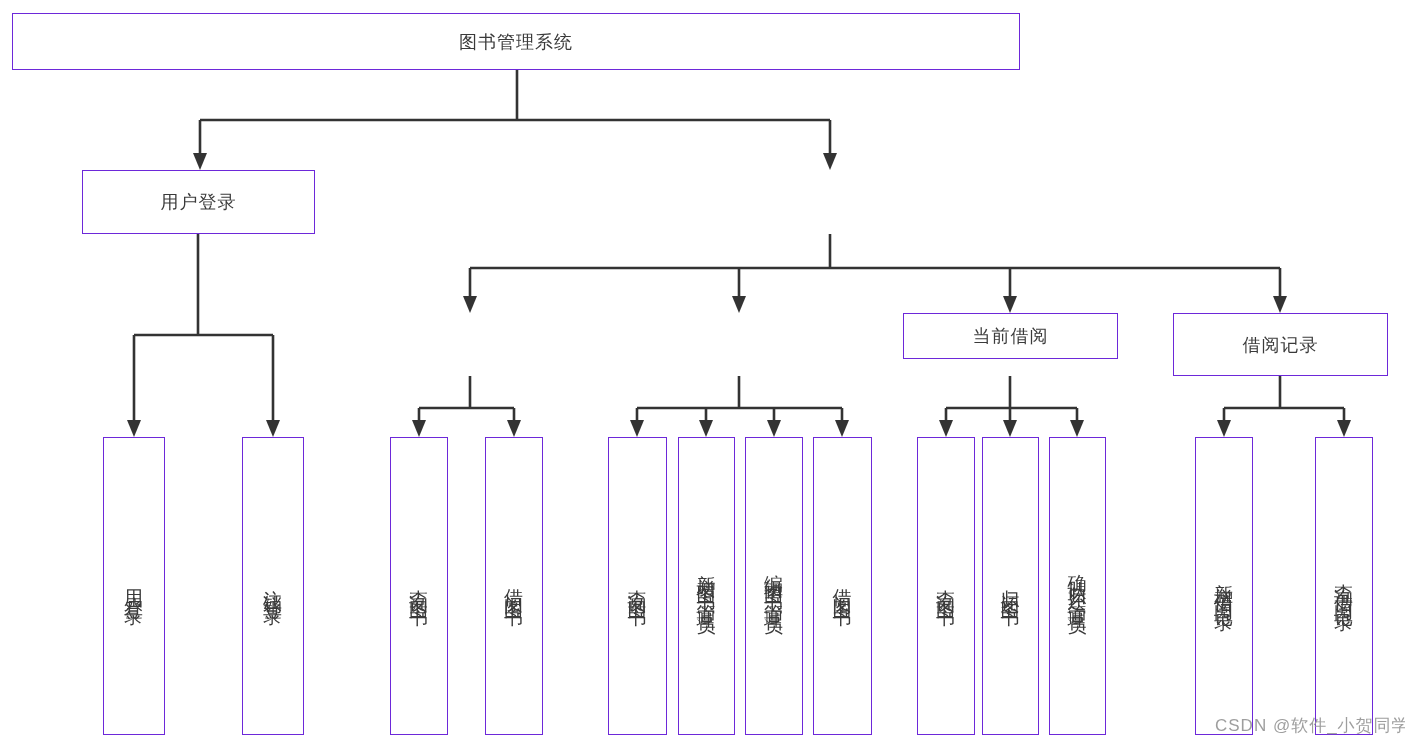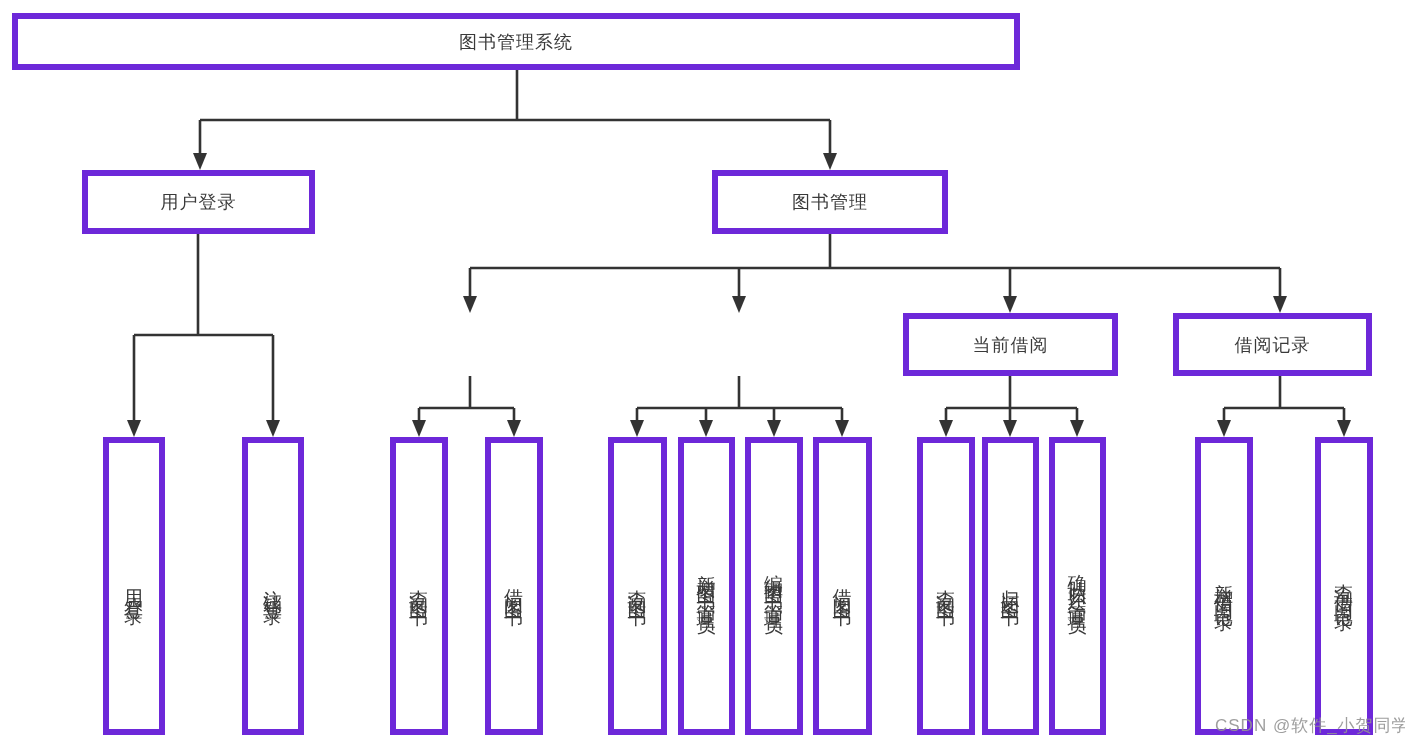--- a/index.html
+++ b/index.html
@@ -8,21 +8,21 @@
     width:1405px;height:747px;
     background:#ffffff;
     font-family:"Liberation Sans","DejaVu Sans",sans-serif;
     overflow:hidden;
   }
   #wires{position:absolute;left:0;top:0;z-index:1;}
   .box{
     position:absolute;
     box-sizing:border-box;
     background:#ffffff;
-    border:6px solid #6d28d9;
+    border:1px solid #6d28d9;
     color:#3a3a3a;
     display:flex;
     align-items:center;
     justify-content:center;
     z-index:2;
     text-align:center;
   }
   .h{font-size:18px;letter-spacing:1px;}
   .v{
     writing-mode:vertical-rl;
@@ -82,24 +82,23 @@
       <polygon points="1003,420 1017,420 1010,437"></polygon>
       <polygon points="1070,420 1084,420 1077,437"></polygon>
       <polygon points="1217,420 1231,420 1224,437"></polygon>
       <polygon points="1337,420 1351,420 1344,437"></polygon>
     </g>
   </svg>
 
   <div class="box h" style="left:12px;top:13px;width:1008px;height:57px">图书管理系统</div>
 
   <div class="box h" style="left:82px;top:170px;width:233px;height:64px">用户登录</div>
-  <div class="box h" style="left:712px;top:170px;width:236px;height:64px">图书管理</div>
 
-  <div class="box h" style="left:903px;top:313px;width:215px;height:63px">当前借阅</div>
-  <div class="box h" style="left:1173px;top:313px;width:199px;height:63px">借阅记录</div>
+  <div class="box h" style="left:903px;top:313px;width:215px;height:46px">当前借阅</div>
+  <div class="box h" style="left:1173px;top:313px;width:215px;height:63px">借阅记录</div>
 
   <div class="box v" style="left:103px;top:437px;width:62px;height:298px">用户登录</div>
   <div class="box v" style="left:242px;top:437px;width:62px;height:298px">注销登录</div>
 
   <div class="box v" style="left:390px;top:437px;width:58px;height:298px">查询图书</div>
   <div class="box v" style="left:485px;top:437px;width:58px;height:298px">借阅图书</div>
 
   <div class="box v" style="left:608px;top:437px;width:59px;height:298px">查询图书</div>
   <div class="box v" style="left:678px;top:437px;width:57px;height:298px">新增图书（管理员）</div>
   <div class="box v" style="left:745px;top:437px;width:58px;height:298px">编辑图书（管理员）</div>

